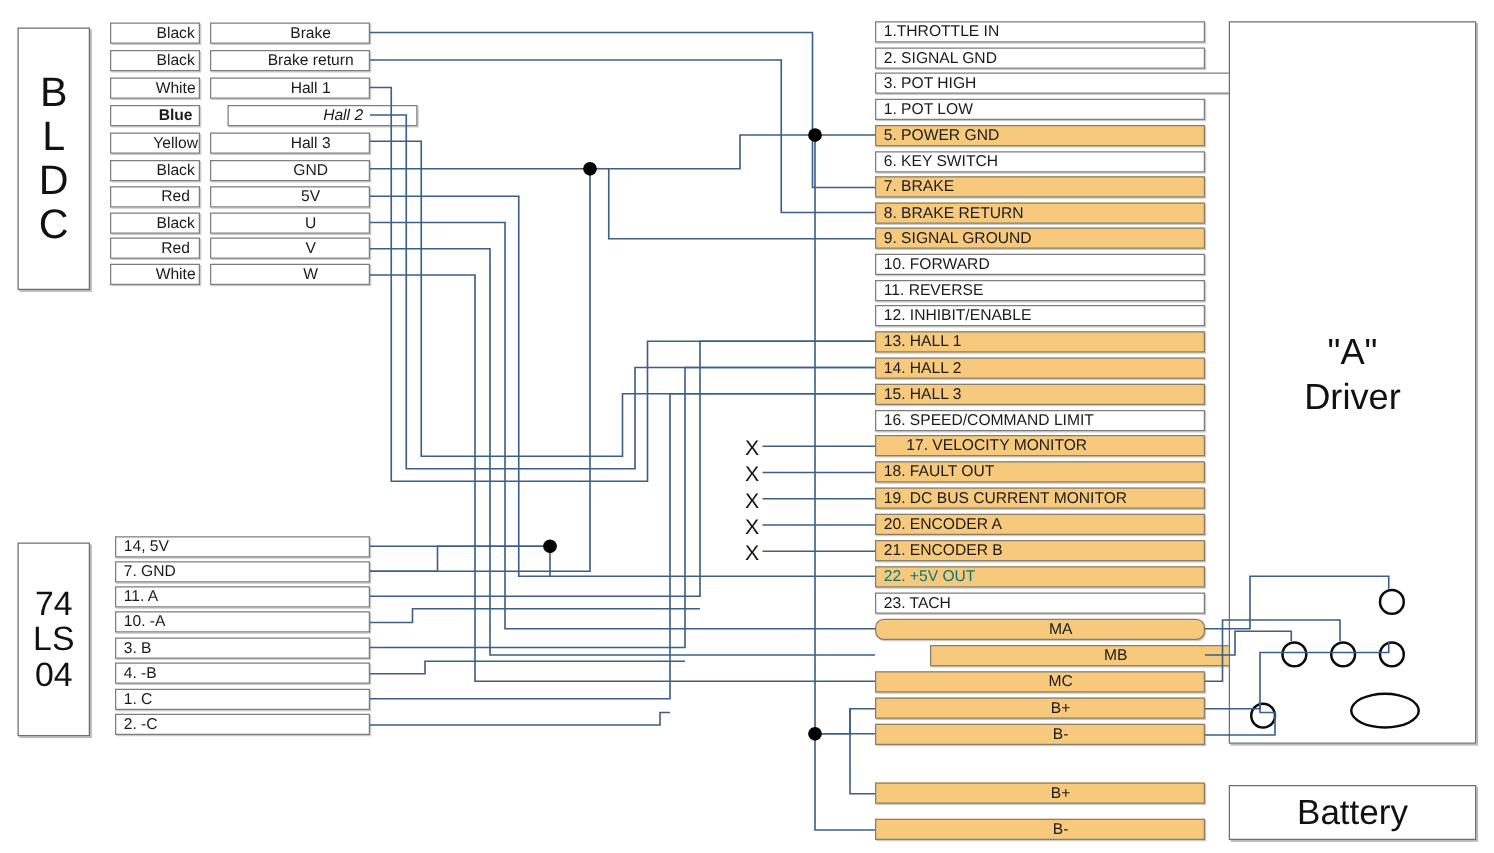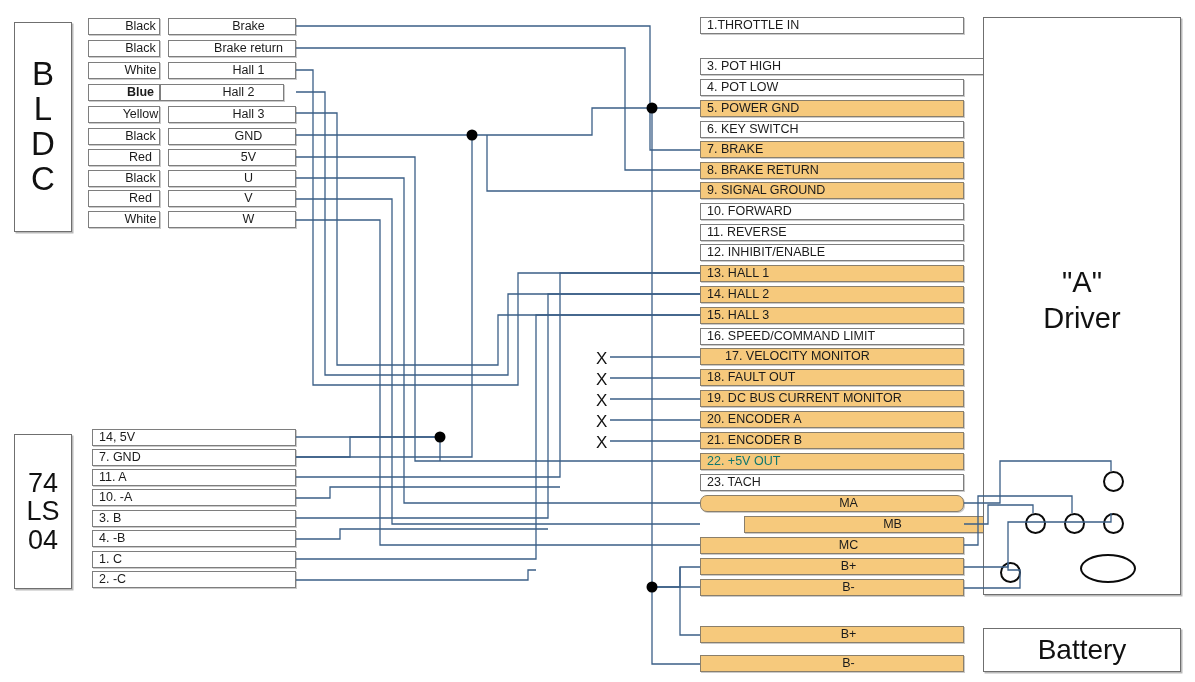--- a/index.html
+++ b/index.html
@@ -71,21 +71,21 @@
   <div class="pin ctr" style="left:88px;top:106px;width:72px;">Yellow</div>
   <div class="pin ctr" style="left:88px;top:128px;width:72px;">Black</div>
   <div class="pin ctr" style="left:88px;top:149px;width:72px;">Red</div>
   <div class="pin ctr" style="left:88px;top:170px;width:72px;">Black</div>
   <div class="pin ctr" style="left:88px;top:190px;width:72px;">Red</div>
   <div class="pin ctr" style="left:88px;top:211px;width:72px;">White</div>
 
   <div class="pin ctr" style="left:168px;top:18px;width:128px;">Brake</div>
   <div class="pin ctr" style="left:168px;top:40px;width:128px;">Brake return</div>
   <div class="pin ctr" style="left:168px;top:62px;width:128px;">Hall 1</div>
-  <div class="pin ctr" style="left:160px;top:84px;width:124px;">Hall 2</div>
+  <div class="pin ctr" style="left:182px;top:84px;width:152px;font-style:italic;">Hall 2</div>
   <div class="pin ctr" style="left:168px;top:106px;width:128px;">Hall 3</div>
   <div class="pin ctr" style="left:168px;top:128px;width:128px;">GND</div>
   <div class="pin ctr" style="left:168px;top:149px;width:128px;">5V</div>
   <div class="pin ctr" style="left:168px;top:170px;width:128px;">U</div>
   <div class="pin ctr" style="left:168px;top:190px;width:128px;">V</div>
   <div class="pin ctr" style="left:168px;top:211px;width:128px;">W</div>
 
   <div class="chassis" id="ls-block">
     <div class="vstack">
       <span>74</span>
@@ -97,22 +97,23 @@
   <div class="pin lft" style="left:92px;top:429px;width:204px;">14, 5V</div>
   <div class="pin lft" style="left:92px;top:449px;width:204px;">7. GND</div>
   <div class="pin lft" style="left:92px;top:469px;width:204px;">11.  A</div>
   <div class="pin lft" style="left:92px;top:489px;width:204px;">10. -A</div>
   <div class="pin lft" style="left:92px;top:510px;width:204px;">3.    B</div>
   <div class="pin lft" style="left:92px;top:530px;width:204px;">4.   -B</div>
   <div class="pin lft" style="left:92px;top:551px;width:204px;">1.    C</div>
   <div class="pin lft" style="left:92px;top:571px;width:204px;">2.   -C</div>
 
   <div class="pin lft" style="left:700px;top:17px;width:264px;">1.THROTTLE IN</div>
+  <div class="pin lft" style="left:700px;top:38px;width:264px;">2. SIGNAL GND</div>
   <div class="pin lft" style="left:700px;top:58px;width:287px;">3. POT HIGH</div>
-  <div class="pin lft" style="left:700px;top:79px;width:264px;">4. POT LOW</div>
+  <div class="pin lft" style="left:700px;top:79px;width:264px;">1. POT LOW</div>
   <div class="pin lft hl" style="left:700px;top:100px;width:264px;">5. POWER GND</div>
   <div class="pin lft" style="left:700px;top:121px;width:264px;">6. KEY SWITCH</div>
   <div class="pin lft hl" style="left:700px;top:141px;width:264px;">7. BRAKE</div>
   <div class="pin lft hl" style="left:700px;top:162px;width:264px;">8. BRAKE RETURN</div>
   <div class="pin lft hl" style="left:700px;top:182px;width:264px;">9. SIGNAL GROUND</div>
   <div class="pin lft" style="left:700px;top:203px;width:264px;">10. FORWARD</div>
   <div class="pin lft" style="left:700px;top:224px;width:264px;">11. REVERSE</div>
   <div class="pin lft" style="left:700px;top:244px;width:264px;">12. INHIBIT/ENABLE</div>
   <div class="pin lft hl" style="left:700px;top:265px;width:264px;">13. HALL 1</div>
   <div class="pin lft hl" style="left:700px;top:286px;width:264px;">14. HALL 2</div>

